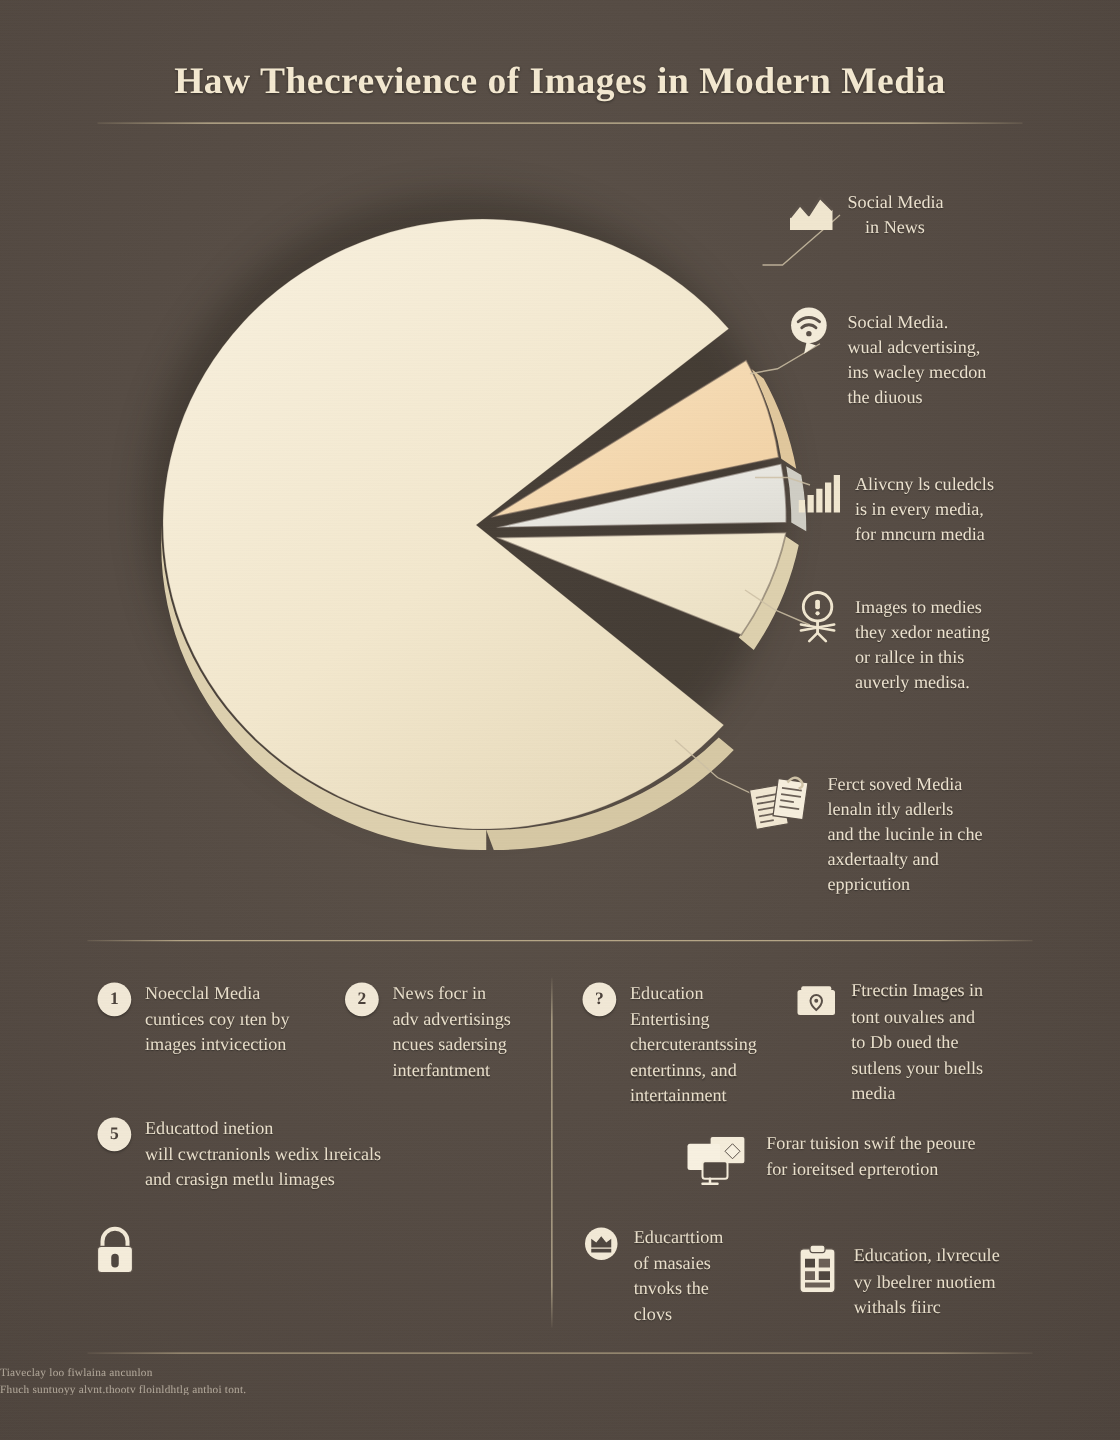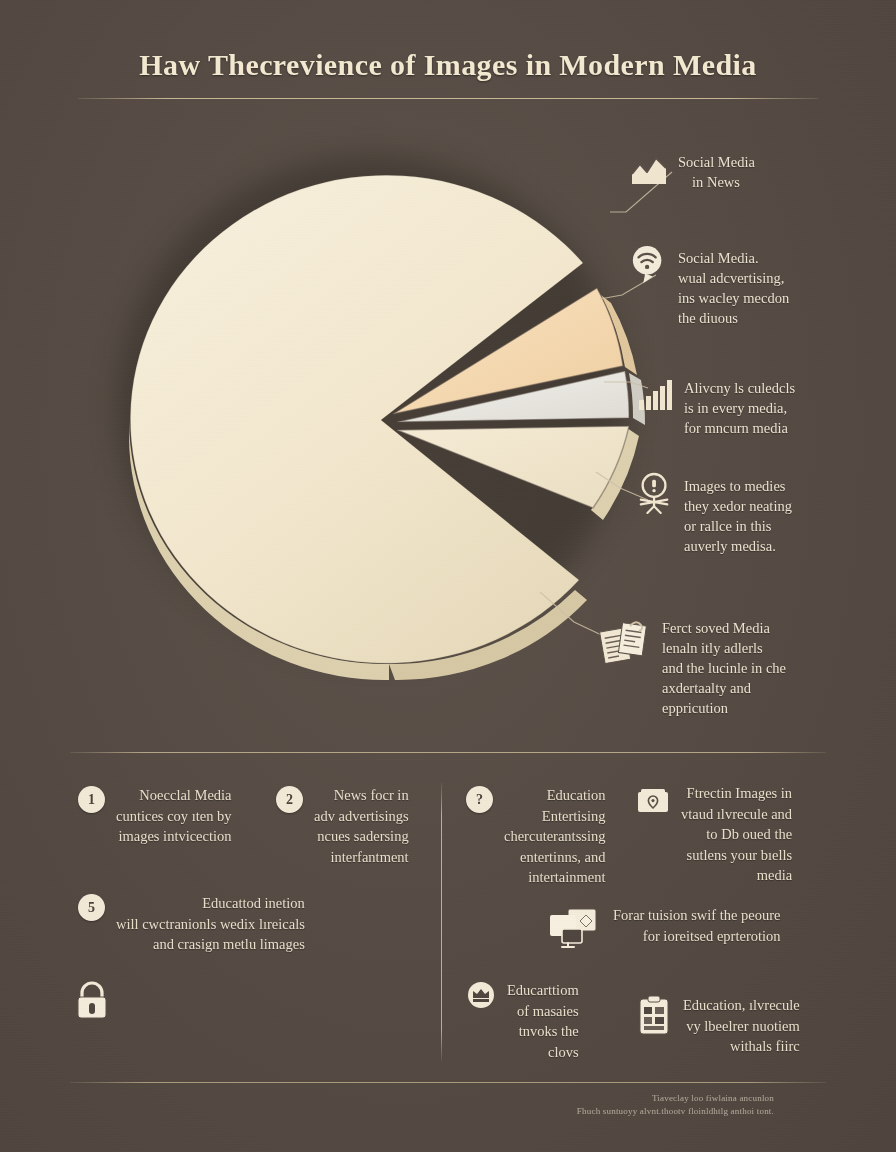--- a/index.html
+++ b/index.html
@@ -148,43 +148,42 @@
     display: flex;
     align-items: center;
     justify-content: center;
   }
   .legend-text {
     font-size: 14.5px;
     line-height: 1.42;
     color: #e9dfcb;
     text-shadow: 0 1px 1px rgba(0,0,0,0.38);
   }
-  .legend-text .ln { display: block; white-space: nowrap; text-align: right; }
+  .legend-text .ln { display: block; white-space: nowrap; }
 
   
   .footer-rule {
     position: absolute;
     top: 1082px;
     left: 70px;
     width: 756px;
     height: 1px;
     background: linear-gradient(to right, rgba(208,190,150,0.10), rgba(214,197,158,0.65) 10%, rgba(214,197,158,0.65) 90%, rgba(208,190,150,0.10));
   }
   .footer-text {
     position: absolute;
     top: 1092px;
     left: 0;
     width: 757px;
-    text-align: right;
+    text-align: left;
     font-size: 9px;
     line-height: 1.45;
     color: rgba(235,226,208,0.62);
     filter: blur(0.55px);
     letter-spacing: 0.2px;
-    padding-left: 17px;
   }
   .footer-text .ln { display: block; }
 </style>
 </head>
 <body>
 
 <div class="page">
 
   <div class="title">Haw Thecrevience of Images in Modern Media</div>
   <div class="title-rule"></div>
@@ -387,21 +386,21 @@
     <span class="legend-icon">
       <svg width="34" height="28" viewBox="0 0 34 28">
         <rect x="2" y="6" width="30" height="20" rx="2" fill="#f2e9d6"></rect>
         <rect x="5" y="3" width="24" height="4" rx="1.5" fill="#f2e9d6"></rect>
         <path d="M17,10 a4.6,4.6 0 0 1 4.6,4.6 c0,3.4 -4.6,7.4 -4.6,7.4 s-4.6,-4 -4.6,-7.4 A4.6,4.6 0 0 1 17,10 Z" fill="none" stroke="#5a5048" stroke-width="1.6"></path>
         <circle cx="17" cy="14.6" r="1.6" fill="#5a5048"></circle>
       </svg>
     </span>
     <span class="legend-text">
       <span class="ln">Ftrectin Images in</span>
-      <span class="ln">vtaud ılvrecule and</span>
+      <span class="ln">tont ouvalıes and</span>
       <span class="ln">to Db oued the</span>
       <span class="ln">sutlens your bıells</span>
       <span class="ln">media</span>
     </span>
   </div>
 
   <div class="legend-item" style="left:78px; top:893px; width:330px;">
     <span class="badge">5</span>
     <span class="legend-text">
       <span class="ln">Educattod inetion</span>

